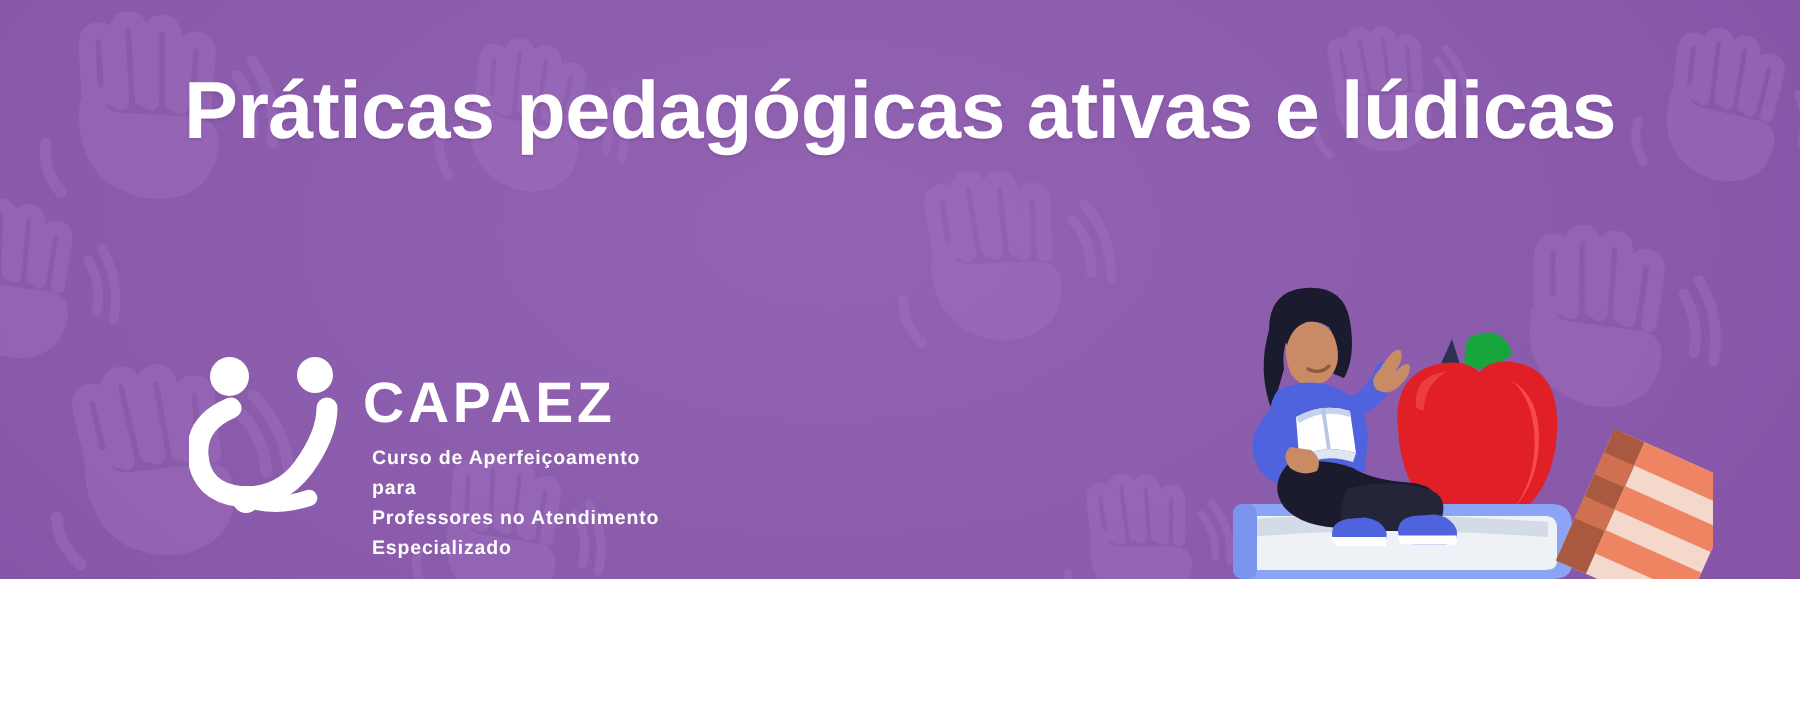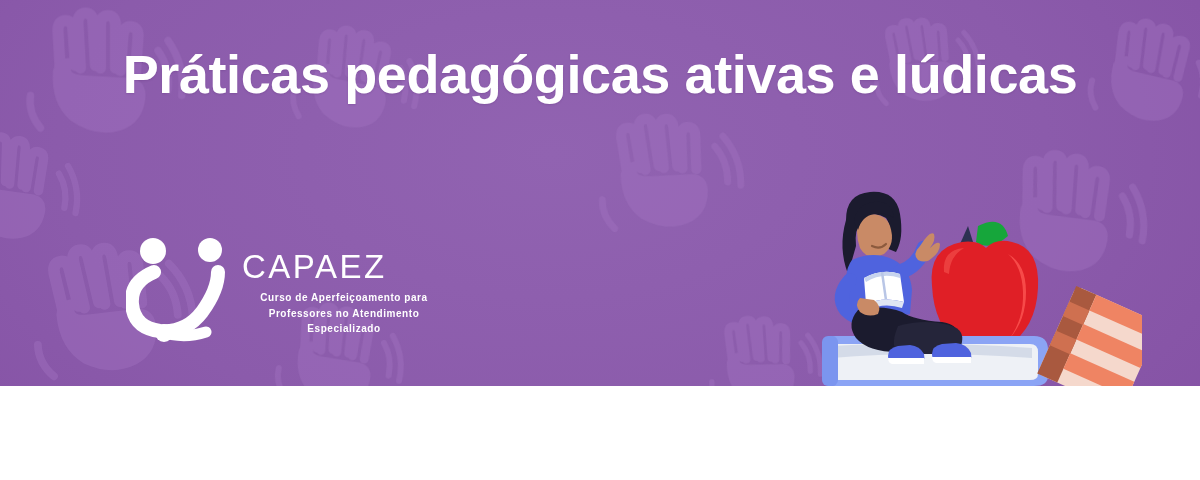--- a/index.html
+++ b/index.html
@@ -73,31 +73,31 @@
     width: 110px; height: 112px;
   }
   #capaez-words {
     position: absolute;
     left: 116px;
     top: 18px;
     width: 204px;
   }
   #capaez-name {
     color: #ffffff;
-    font-size: 33px;
-    font-weight: normal;
+    font-size: 38px;
+    font-weight: bold;
     letter-spacing: 2.5px;
     line-height: 1;
   }
   .capaez-sub {
     color: #ffffff;
-    font-size: 10px;
+    font-size: 13px;
     font-weight: bold;
     letter-spacing: 0.55px;
-    text-align: center;
+    text-align: left;
     line-height: 1.55;
     width: 192px;
     margin-left: 6px;
   }
   #capaez-sub-wrap { margin-top: 7px; }
 
   
   #illustration {
     position: absolute;
     right: 58px;

